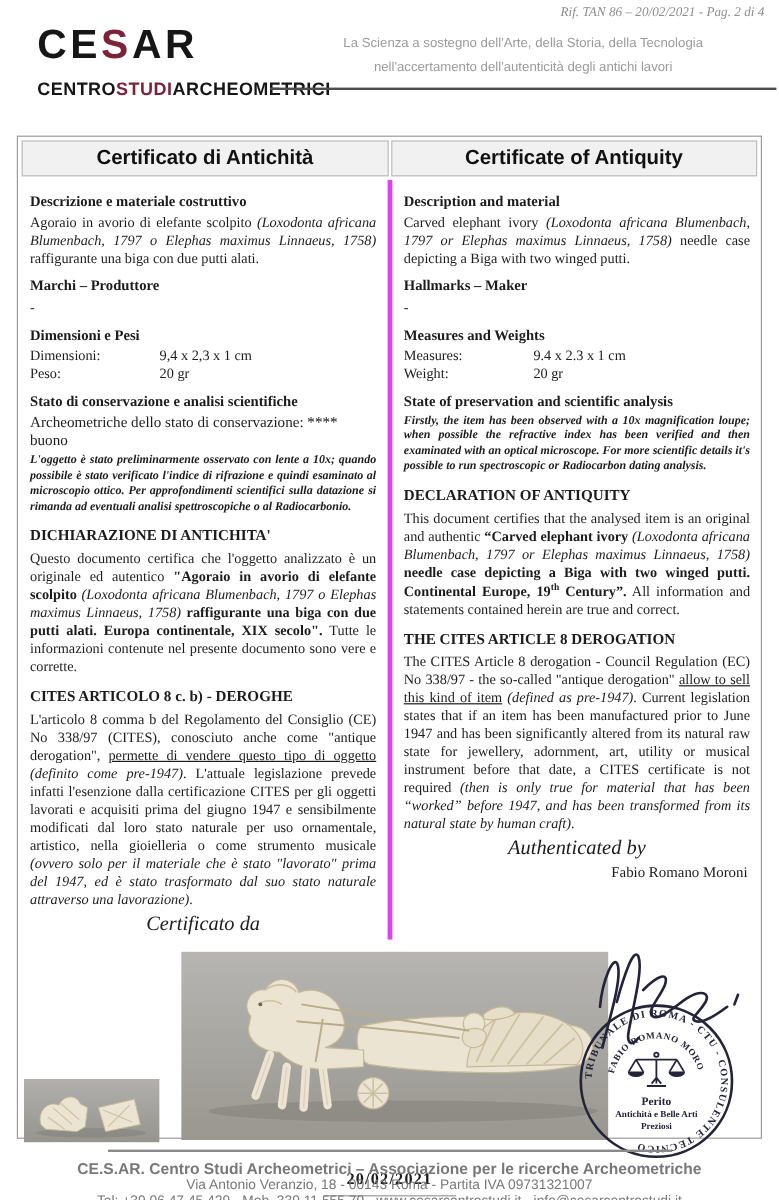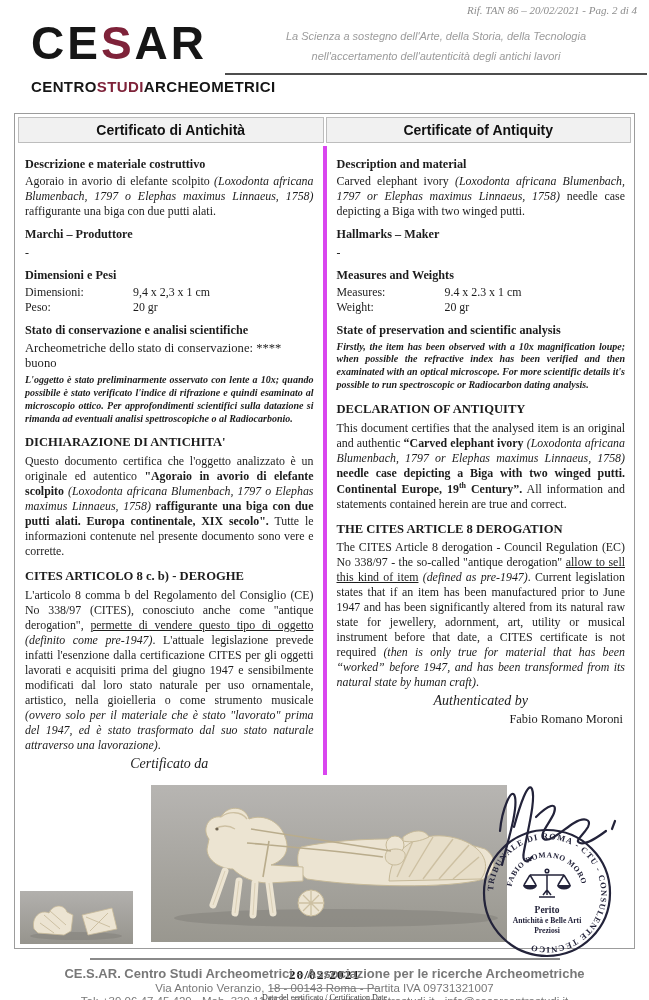--- a/index.html
+++ b/index.html
@@ -4,48 +4,48 @@
 <style>
   html,body{margin:0;padding:0;background:#ffffff;}
   body{width:649px;height:1000px;position:relative;overflow:hidden;
        font-family:"Liberation Serif",serif;color:#1c1c1c;}
   .page{position:absolute;inset:0;padding-left:17px;}
 
   
   .header{position:relative;height:112px;}
   .ref{position:absolute;top:4px;right:12px;font-style:italic;font-size:11px;color:#8d8d8d;}
   .logo{position:absolute;left:14px;top:20px;font-family:"Liberation Sans",sans-serif;}
-  .logo-main{font-size:46px;font-weight:bold;letter-spacing:3px;line-height:1;color:#161616;}
+  .logo-main{font-size:34px;font-weight:bold;letter-spacing:3px;line-height:1;color:#161616;}
   .logo-sub{font-size:15px;font-weight:bold;letter-spacing:.4px;color:#161616;margin-top:12px;}
   .maroon{color:#7e2239;}
   .tagline{position:absolute;left:208px;right:2px;top:30px;text-align:center;
-           font-family:"Liberation Sans",sans-serif;font-style:italic;font-size:11px;color:#9b9b9b;
+           font-family:"Liberation Sans",sans-serif;font-size:11px;color:#9b9b9b;
            border-bottom:2px solid #4d4d4d;padding-bottom:11px;}
   .tagline .t2{margin-top:8px;}
 
   
   .cert-box{position:absolute;left:14px;top:113px;width:619px;height:834px;
             border:1px solid #9c9c9c;display:flex;flex-direction:column;}
   .titles{display:flex;gap:0;padding:2px;}
   .title-cell{flex:1;margin:1px;background:#f1f1f1;border:1px solid #bdbdbd;
-              font-family:"Liberation Sans",sans-serif;font-weight:bold;font-size:14px;
+              font-family:"Liberation Sans",sans-serif;font-weight:bold;font-size:17px;
               text-align:center;color:#111;padding:4px 0;}
   .cols{display:flex;}
   .col{flex:1;padding:3px 9px 0 10px;font-size:11.9px;line-height:1.26;}
   .col-left{border-right:4px solid #d946ef;}
   .col h4{margin:8px 0 2px 0;font-size:12.2px;}
   .col p{margin:0 0 2px 0;}
   .para{text-align:justify;}
   .dash{margin:0;}
   .kv{display:flex;}
   .kv .k{width:108px;flex:none;}
   .grading{font-size:12.6px;margin-bottom:1px;}
   .note{font-size:10px;font-style:italic;font-weight:bold;text-align:justify;line-height:1.28;}
   .center-h{font-weight:bold;font-size:12.6px;margin:10px 0 3px 0;}
-  .byline{text-align:center;font-style:italic;font-size:14px;margin-top:12px;}
+  .byline{text-align:center;font-style:italic;font-size:17px;margin-top:12px;}
   .name{text-align:right;font-size:12.4px;margin-top:10px;padding-right:2px;}
   .b{font-weight:bold;} .i{font-style:italic;} .u{text-decoration:underline;}
   sup{font-size:8px;}
 
   
   .photo-zone{position:relative;flex:1 1 auto;overflow:visible;min-height:190px;}
   .large-photo{position:absolute;left:136px;top:10px;}
   .small-photo{position:absolute;left:5px;top:116px;}
   .stamp-sig{position:absolute;right:2px;top:-2px;}
 

